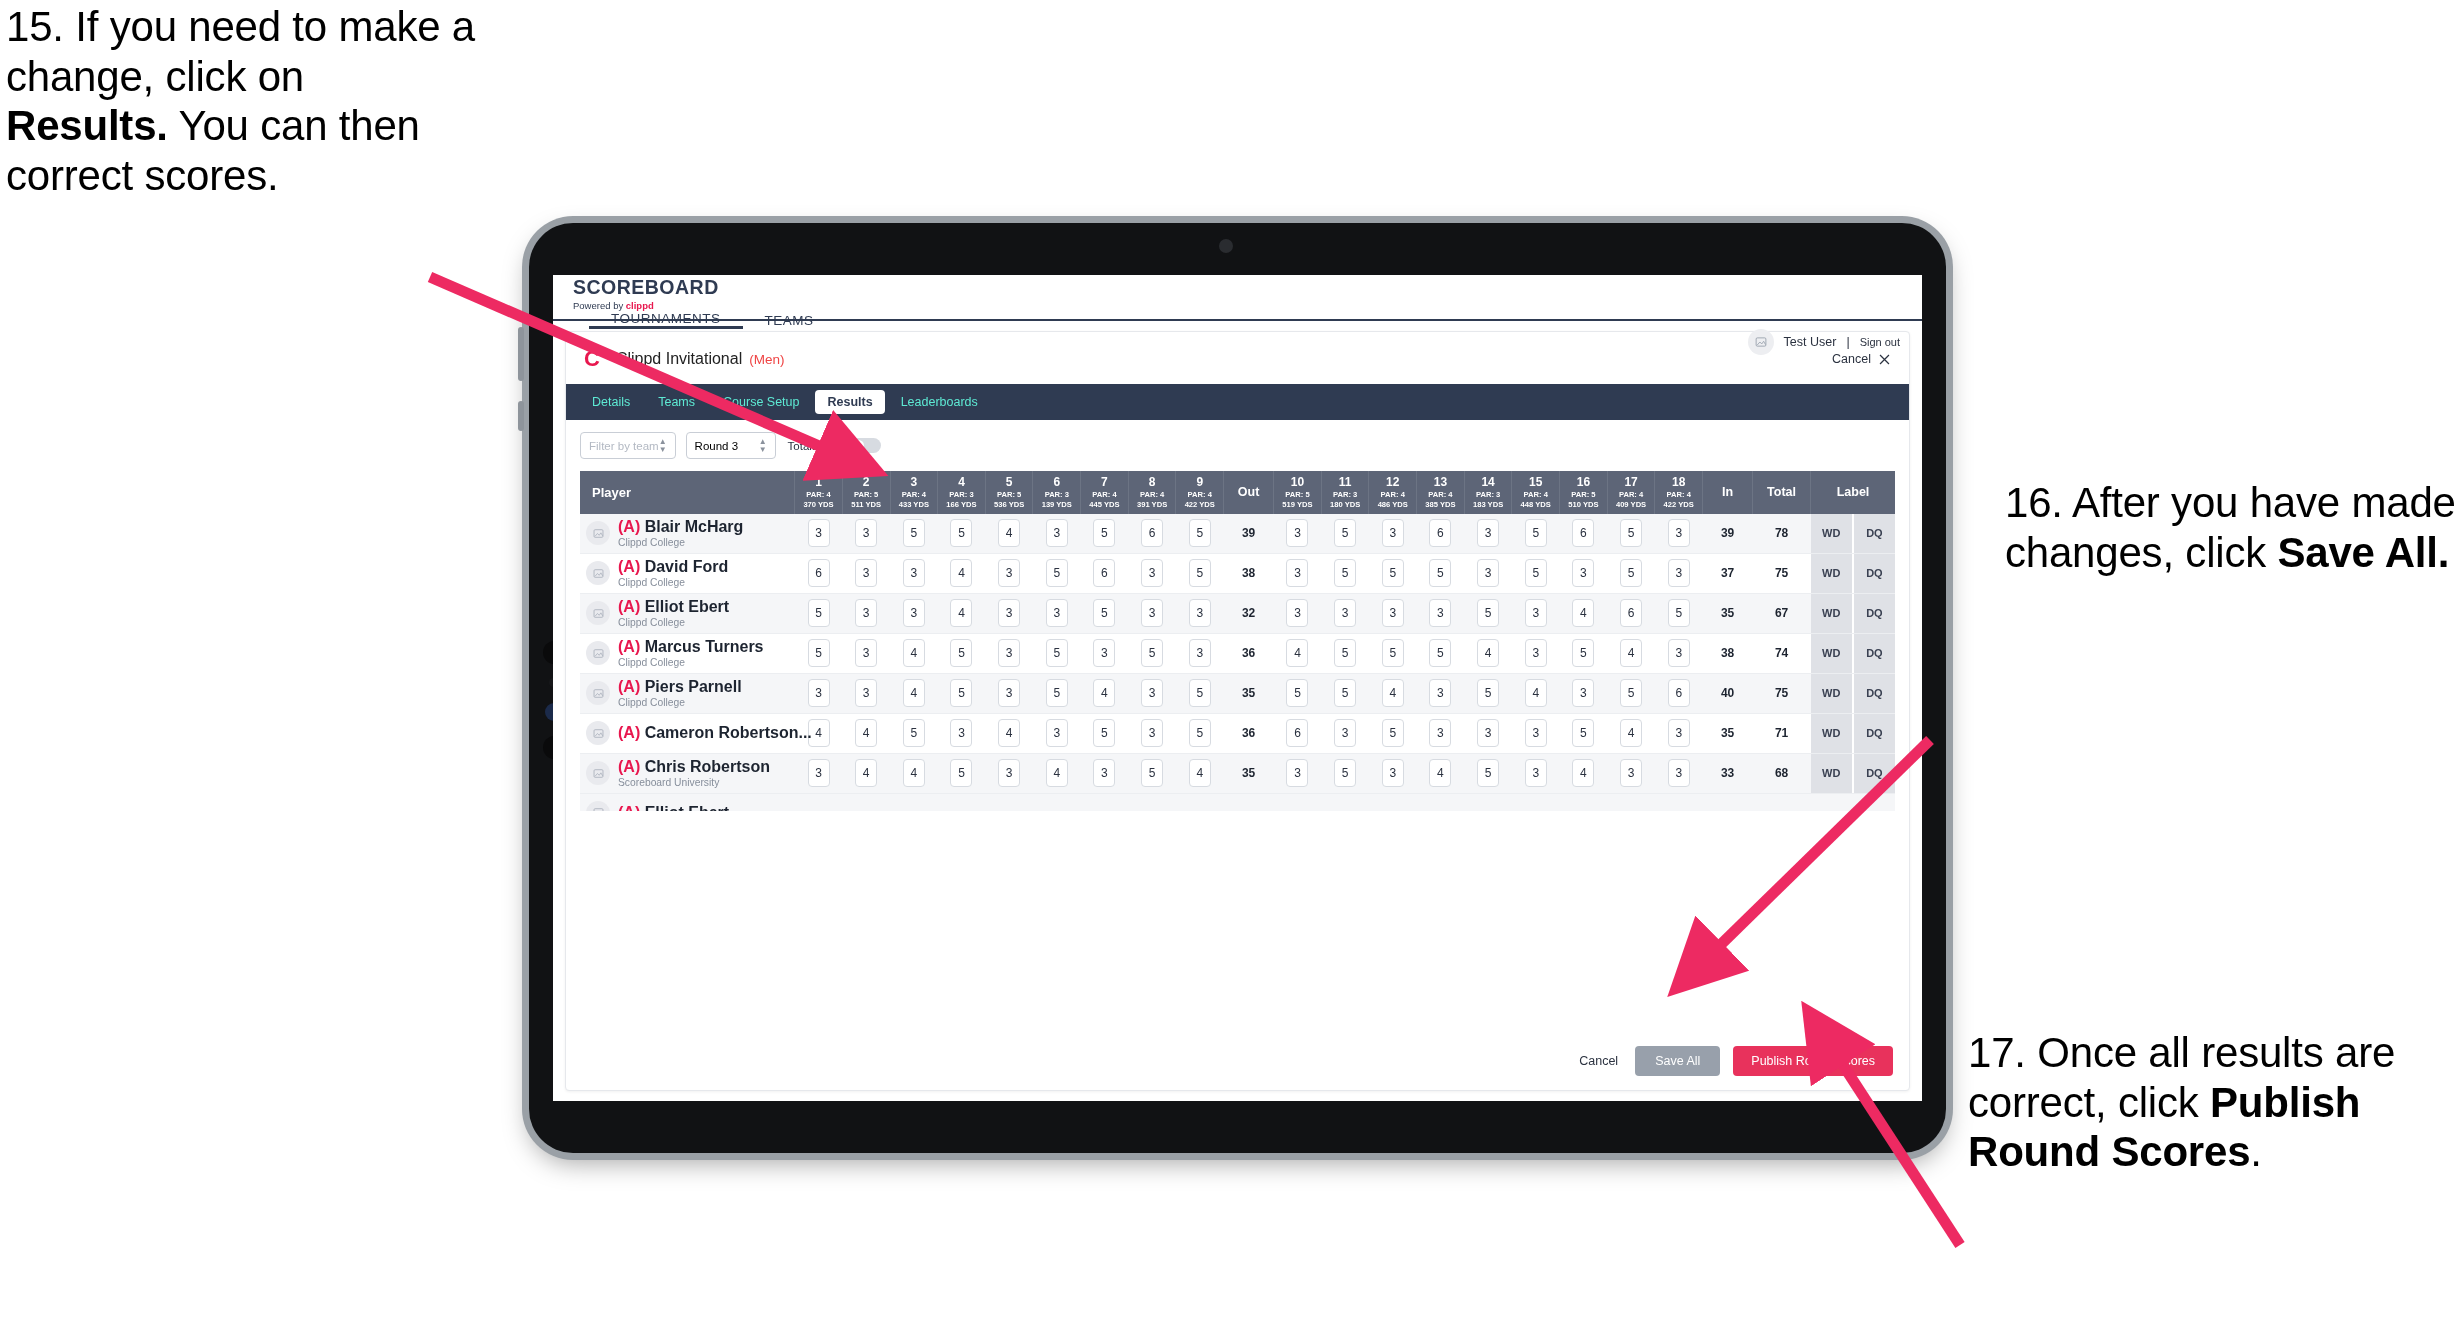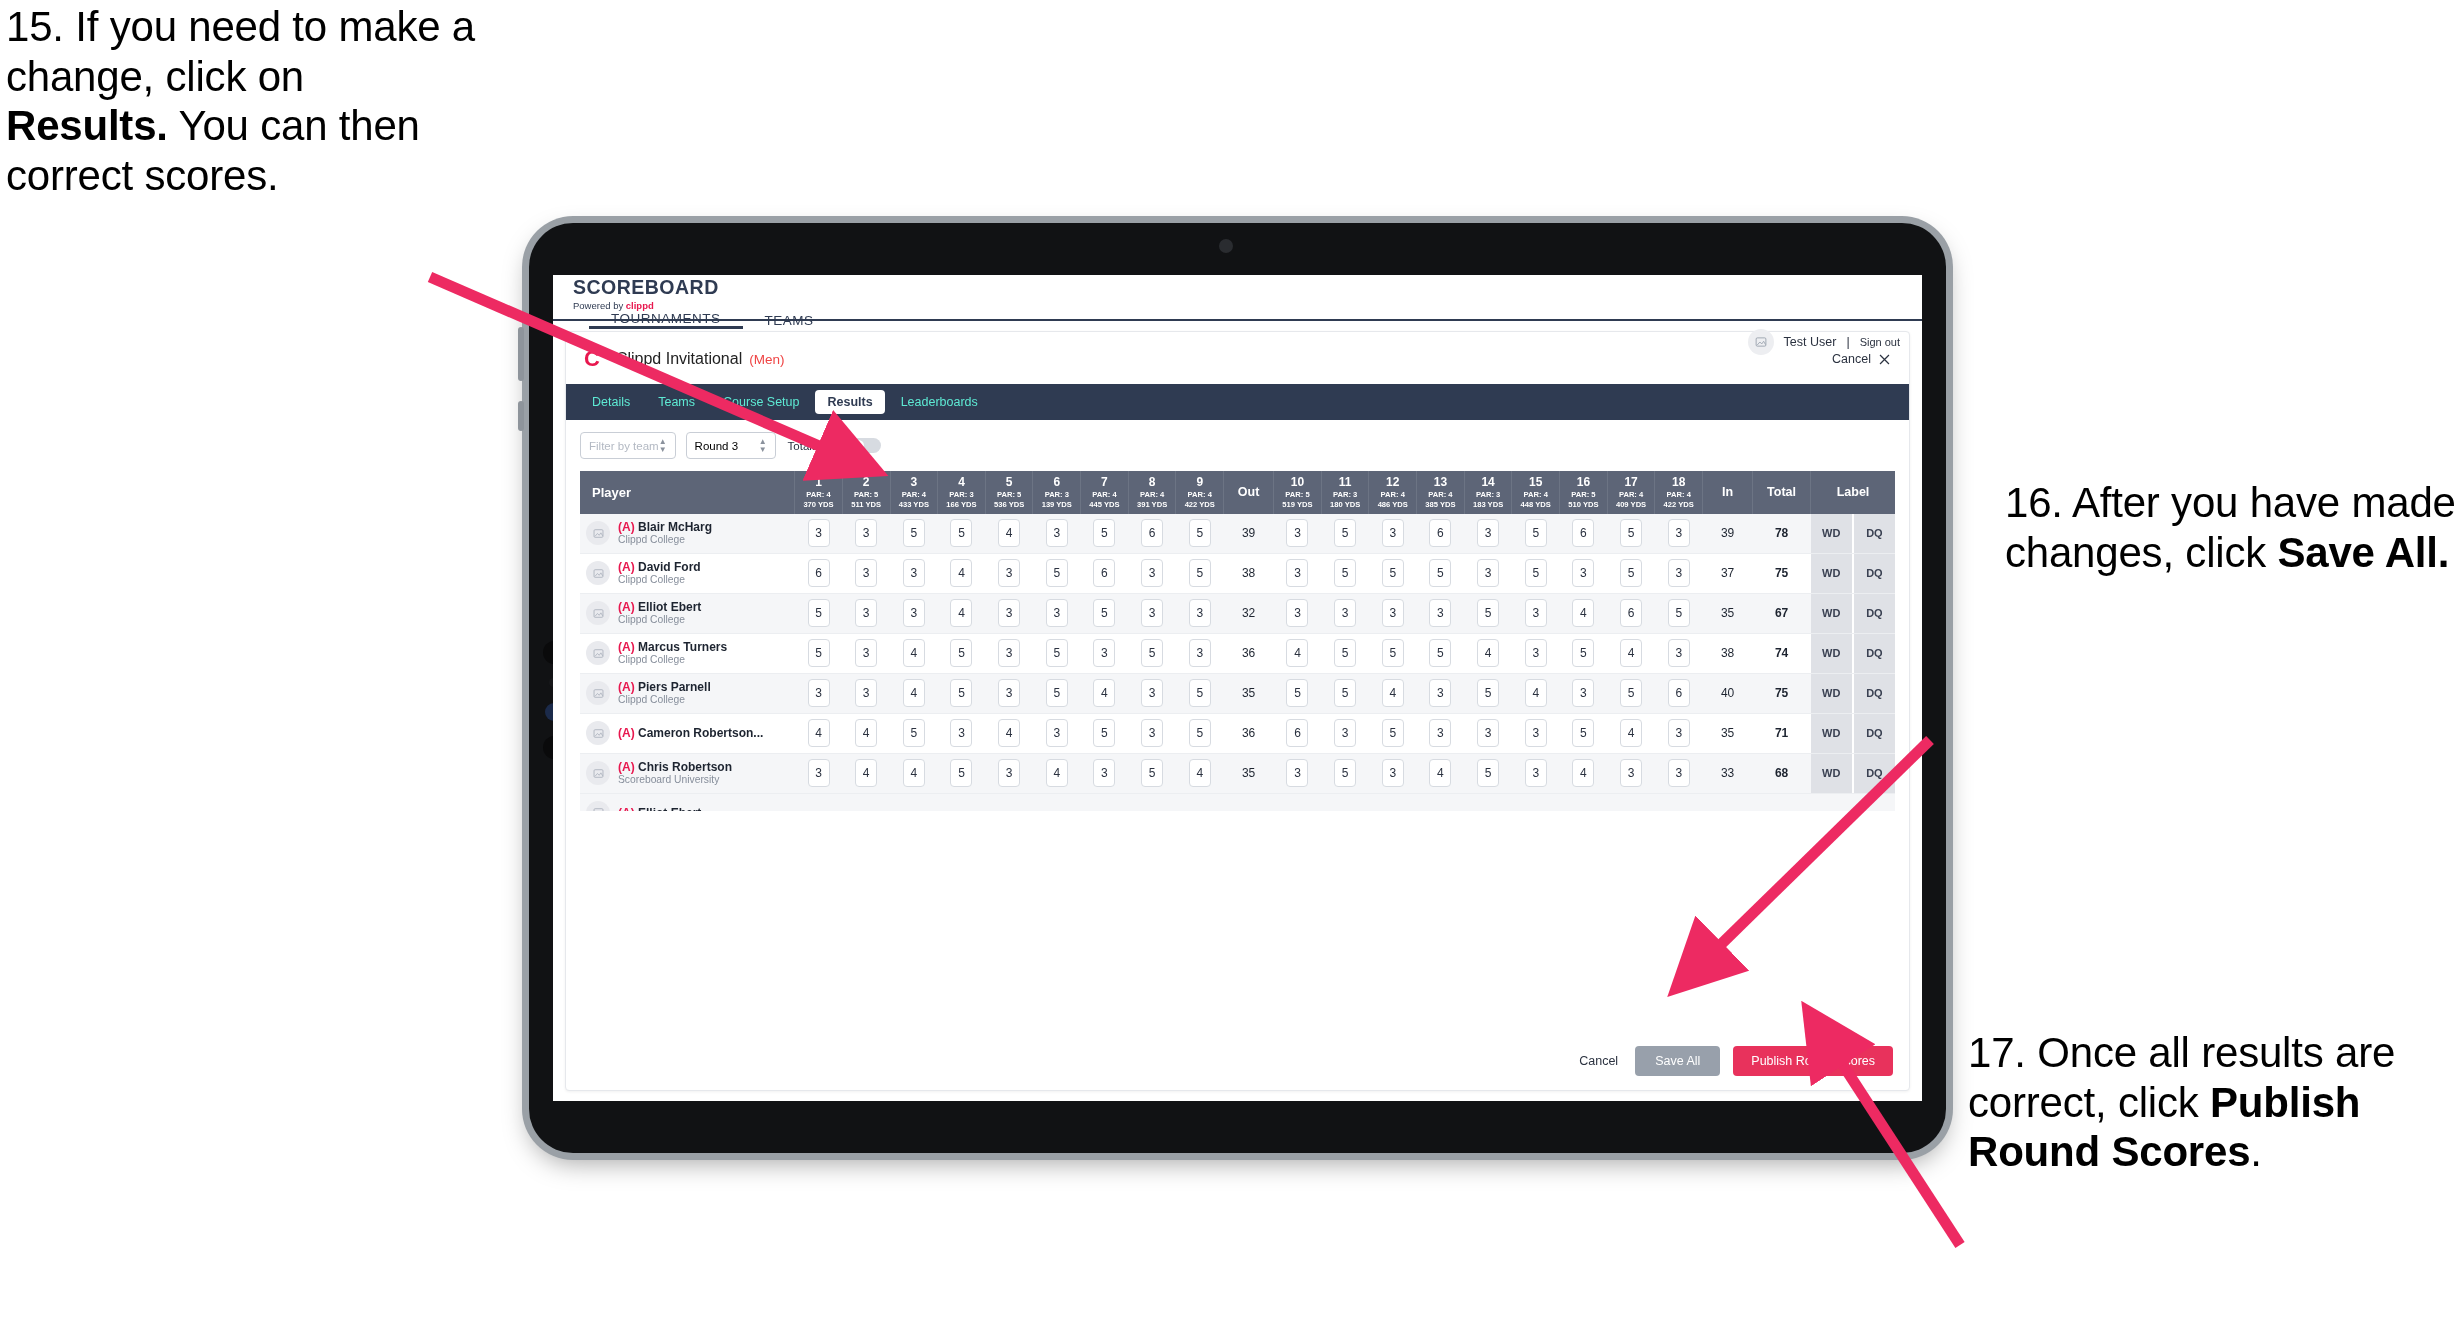--- a/index.html
+++ b/index.html
@@ -151,31 +151,31 @@
   tbody td { border-bottom:1px solid #eceef1; }
   td.player {
     padding-left:6px;
   }
   .pl-cell { display:flex; align-items:center; gap:8px; }
   .pl-avatar {
     width:24px; height:24px; border-radius:50%; background:#e9eaee; flex:0 0 24px;
     display:flex; align-items:center; justify-content:center; color:#a7aeba; font-size:10px;
   }
   .pl-text { line-height:1.22; min-width:0; }
-  .pl-name { font-size:12px; font-weight:700; color:#1d2430; white-space:nowrap;text-align:center; }
+  .pl-name { font-size:16px; font-weight:700; color:#1d2430; white-space:nowrap;text-align:center; }
   .pl-name .amateur { color:#e8174e; }
   .pl-team { font-size:10.3px; color:#868e9b; white-space:nowrap; }
   td.score { text-align:center; }
   .score-box {
     width:22px; height:28px; margin:0 auto;
     border:1px solid #d7dbe1; border-radius:4px; background:#fff;
     display:flex; align-items:center; justify-content:center;
     font-size:12px; color:#2b3240;
   }
-  td.agg  { text-align:center; font-size:12px; font-weight:400; color:#1d2430; }
+  td.agg  { text-align:center; font-size:12px; font-weight:700; color:#1d2430; }
   td.tot  { text-align:center; font-size:12px; font-weight:700; color:#1d2430; }
   td.lab  { padding:0; }
   .lab-wrap { display:flex; height:39px; }
   .lab-btn {
     flex:1; display:flex; align-items:center; justify-content:center;
     background:#dfe1e6; font-size:11px; font-weight:600; color:#3a4152; cursor:pointer;
   }
   .lab-btn + .lab-btn { border-left:2px solid #fff; }
 
   

